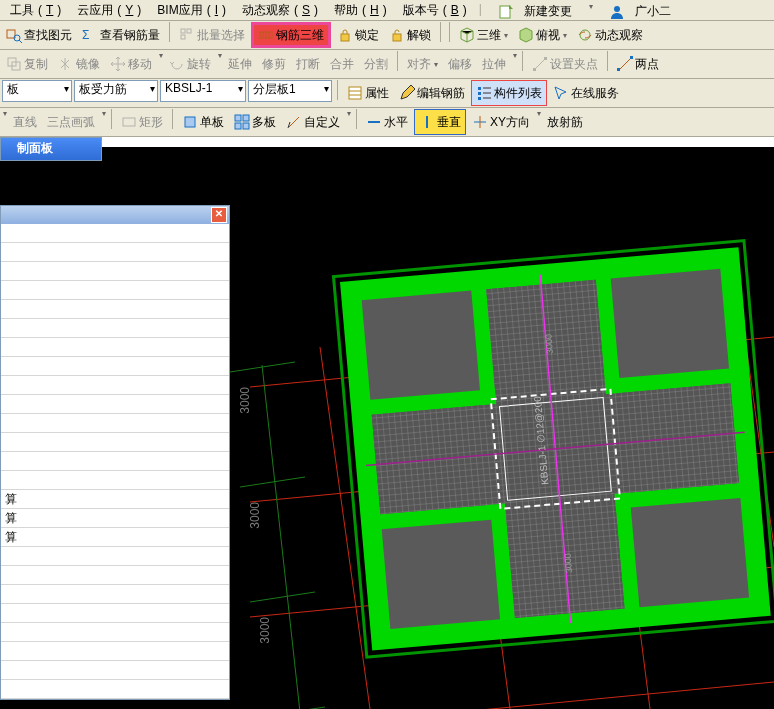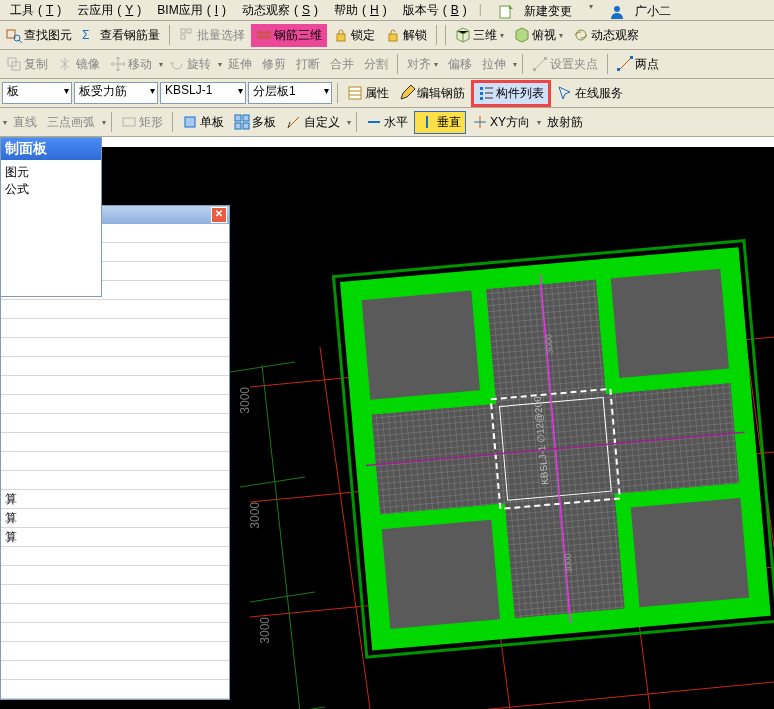--- a/index.html
+++ b/index.html
@@ -3,32 +3,32 @@
 <meta charset="utf-8">
 <style>
 html,body{margin:0;padding:0;font-family:"Microsoft YaHei","SimSun",sans-serif;font-size:12px;background:#fff;overflow:hidden;width:774px;height:709px}
 .menubar{height:20px;background:#ece9d8;border-bottom:1px solid #aca899;padding:0 2px;display:flex;align-items:flex-start;gap:4px}
 .menubar span{padding:2px 4px}
 .menubar .u{text-decoration:underline}
 .mb-sep{color:#aca899;padding:0 2px}
 .mb-ico{width:16px;height:16px;display:inline-block;vertical-align:middle;margin-right:2px}
 .mb-green svg{fill:#6a9f3d}
 .mb-blue svg{fill:#1770c4}
-.toolbar{height:26px;background:#ece9d8;border-bottom:1px solid #aca899;padding:1px 2px;display:flex;align-items:center;gap:2px;white-space:nowrap;overflow:hidden}
+.toolbar{height:26px;background:#ece9d8;border-bottom:1px solid #aca899;padding:1px 2px;display:flex;gap:2px;white-space:nowrap;overflow:hidden}
 .tb-ico{width:16px;height:16px;display:inline-flex;align-items:center;justify-content:center;flex-shrink:0}
 .tb-btn{display:inline-flex;align-items:center;padding:2px 4px;gap:2px;flex-shrink:0}
 .tb-btn.dim{color:#888}
 .tb-btn.dim svg{opacity:.55}
 .tb-sep{width:1px;height:20px;background:#aca899;margin:0 3px;flex-shrink:0}
 .tb-drop{font-size:8px;color:#666;margin-left:1px}
 select,.combo{font-size:12px;height:20px;background:#fff;border:1px solid #7f9db9;padding:0 14px 0 4px;appearance:none;position:relative}
 .combo::after{content:"▾";position:absolute;right:2px;top:2px;font-size:10px;color:#000}
 .viewport{position:absolute;left:0;right:0;top:147px;bottom:0;background:#000}
 .panel{position:absolute;left:0;top:137px;width:100px;background:#fff;border:1px solid #7f9db9;z-index:5}
-.panel-title{background:linear-gradient(#4a8bf5,#2f6cd6);color:#fff;font-weight:bold;padding:2px 4px;font-size:14px;height:18px}
+.panel-title{background:linear-gradient(#4a8bf5,#2f6cd6);color:#fff;font-weight:bold;padding:2px 16px;font-size:12px;height:18px}
 .panel-body{height:128px;background:#fff;padding:4px}
 .panel2{position:absolute;left:0;top:205px;width:228px;background:#fff;border:1px solid #7f9db9;z-index:4}
 .panel2-title{background:linear-gradient(#bcd2ef,#8fb0e0);height:18px;display:flex;justify-content:flex-end;align-items:center;padding:0 2px}
 .panel2-close{width:14px;height:14px;border:1px solid #fff;background:#e85c3f;color:#fff;font-size:10px;line-height:12px;text-align:center;font-weight:bold}
 .panel2-body{background:#fff}
 .panel2-row{height:18px;border-bottom:1px solid #d6d6d6;padding:0 4px;line-height:18px}
 .axis-label{position:absolute;color:#7a7a7a;font-size:12px;writing-mode:vertical-rl;transform:rotate(180deg)}
 svg.icon{width:16px;height:16px}
 </style>
 </head>
@@ -76,21 +76,21 @@
   <span class="tb-btn dim">
       <span class="tb-ico">
         <svg class="icon" viewBox="0 0 16 16">
           <rect x="2" y="2" width="4" height="4" stroke="#888" fill="none"></rect>
           <rect x="8" y="2" width="4" height="4" stroke="#888" fill="none"></rect>
           <rect x="2" y="8" width="4" height="4" stroke="#888" fill="none"></rect>
         </svg>
       </span>
       <span>批量选择</span>
     </span>
-  <span class="tb-btn" style="border:1px solid #ec4899;background:#ec4899">
+  <span class="tb-btn" style="border:3px solid #ec4899;background:#ef4444">
       <span class="tb-ico">
         <svg class="icon" viewBox="0 0 16 16">
           <rect x="2" y="5" width="12" height="6" fill="none" stroke="#b85c1a"></rect>
           <line x1="5" y1="5" x2="5" y2="11" stroke="#b85c1a"></line>
           <line x1="8" y1="5" x2="8" y2="11" stroke="#b85c1a"></line>
           <line x1="11" y1="5" x2="11" y2="11" stroke="#b85c1a"></line>
         </svg>
       </span>
       <span>钢筋三维</span>
     </span>
@@ -249,21 +249,21 @@
       <span>属性</span>
     </span>
   <span class="tb-btn">
       <span class="tb-ico">
         <svg class="icon" viewBox="0 0 16 16">
           <path d="M2 14l2-6 8-8 4 4-8 8z" fill="#f2c744" stroke="#333"></path>
         </svg>
       </span>
       <span>编辑钢筋</span>
     </span>
-  <span class="tb-btn" style="border:3px solid #ef4444;background:#cfe1f9">
+  <span class="tb-btn" style="border:1px solid #ef4444;background:#cfe1f9">
       <span class="tb-ico">
         <svg class="icon" viewBox="0 0 16 16">
           <rect x="2" y="2" width="3" height="3" fill="#1770c4"></rect>
           <rect x="2" y="7" width="3" height="3" fill="#1770c4"></rect>
           <rect x="2" y="12" width="3" height="3" fill="#1770c4"></rect>
           <line x1="7" y1="3" x2="15" y2="3" stroke="#333"></line>
           <line x1="7" y1="8" x2="15" y2="8" stroke="#333"></line>
           <line x1="7" y1="13" x2="15" y2="13" stroke="#333"></line>
         </svg>
       </span>
@@ -418,24 +418,20 @@
       <text x="206" y="310" fill="#999" font-size="9" transform="rotate(-90 206 310)">3000</text>
     </g>
   </svg>
   <span class="axis-label" style="left:238px;top:240px">3000</span>
   <span class="axis-label" style="left:248px;top:355px">3000</span>
   <span class="axis-label" style="left:258px;top:470px">3000</span>
 </div>
 
 <div class="panel">
   <div class="panel-title">制面板</div>
-  <div class="panel-body">
-    <div>图元</div>
-    <div>公式</div>
-  </div>
 </div>
 
 <div class="panel2">
   <div class="panel2-title">
     <div class="panel2-close">✕</div>
   </div>
   <div class="panel2-body">
     <div class="panel2-row"></div>
     <div class="panel2-row"></div>
     <div class="panel2-row"></div>

